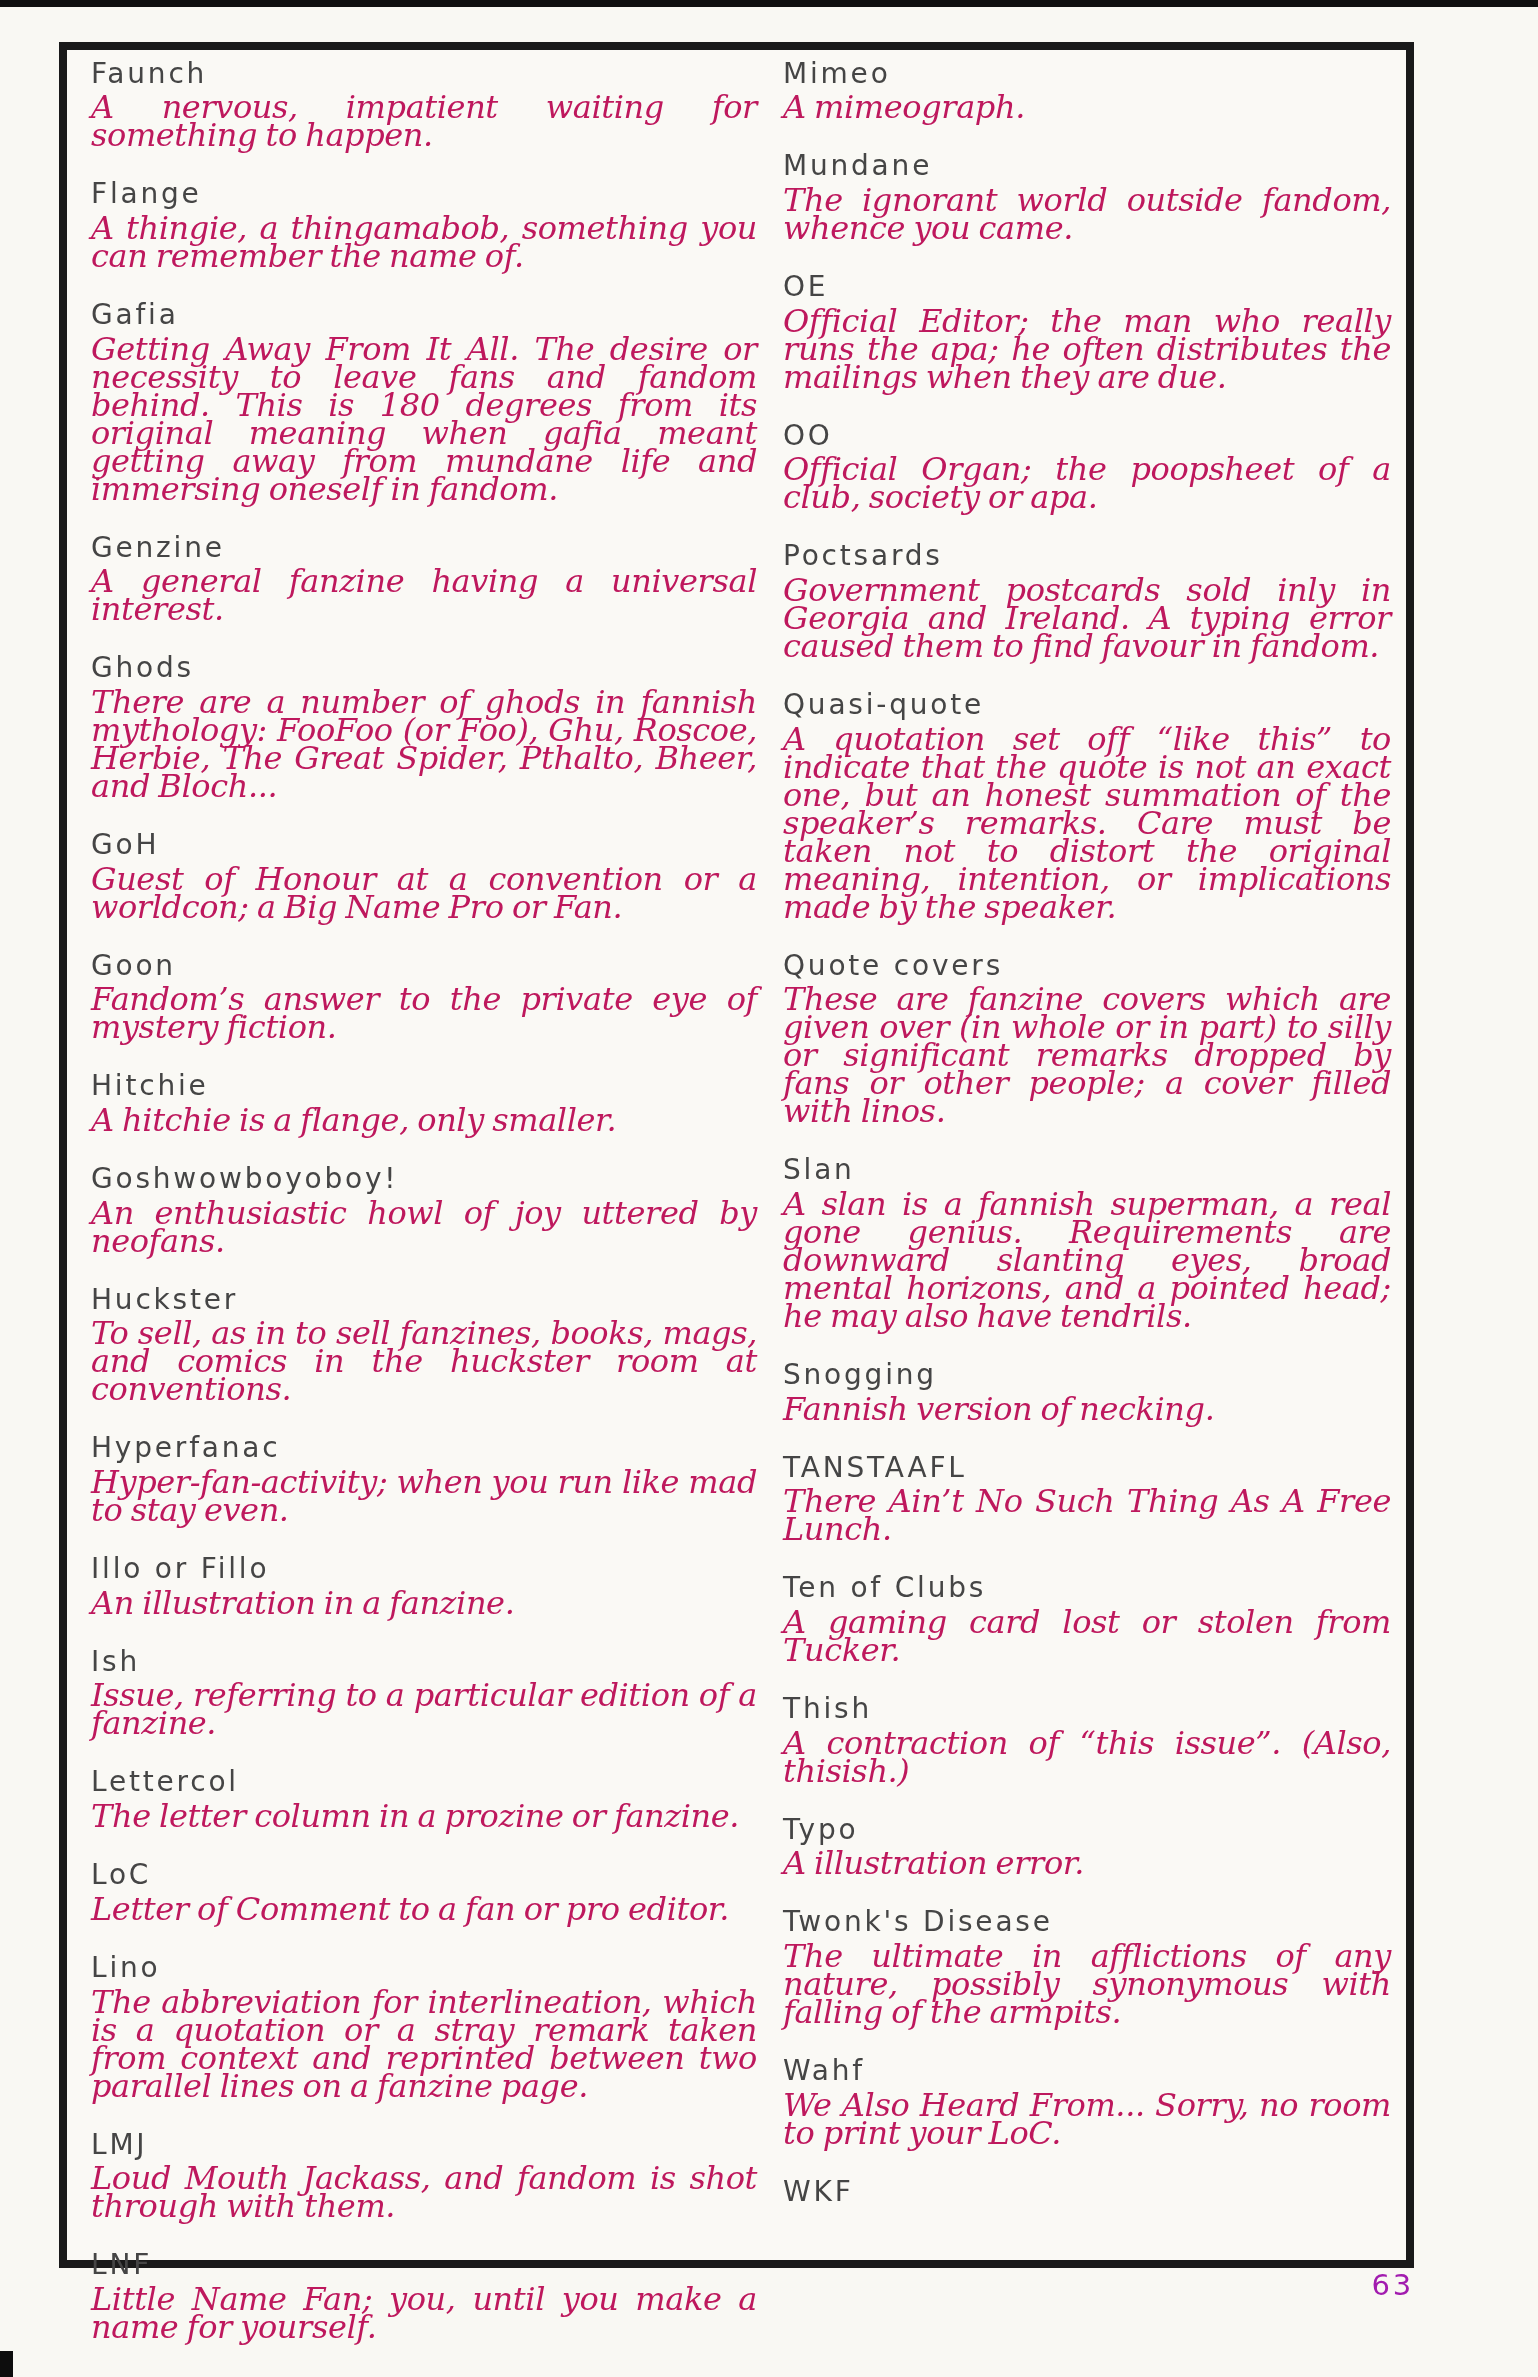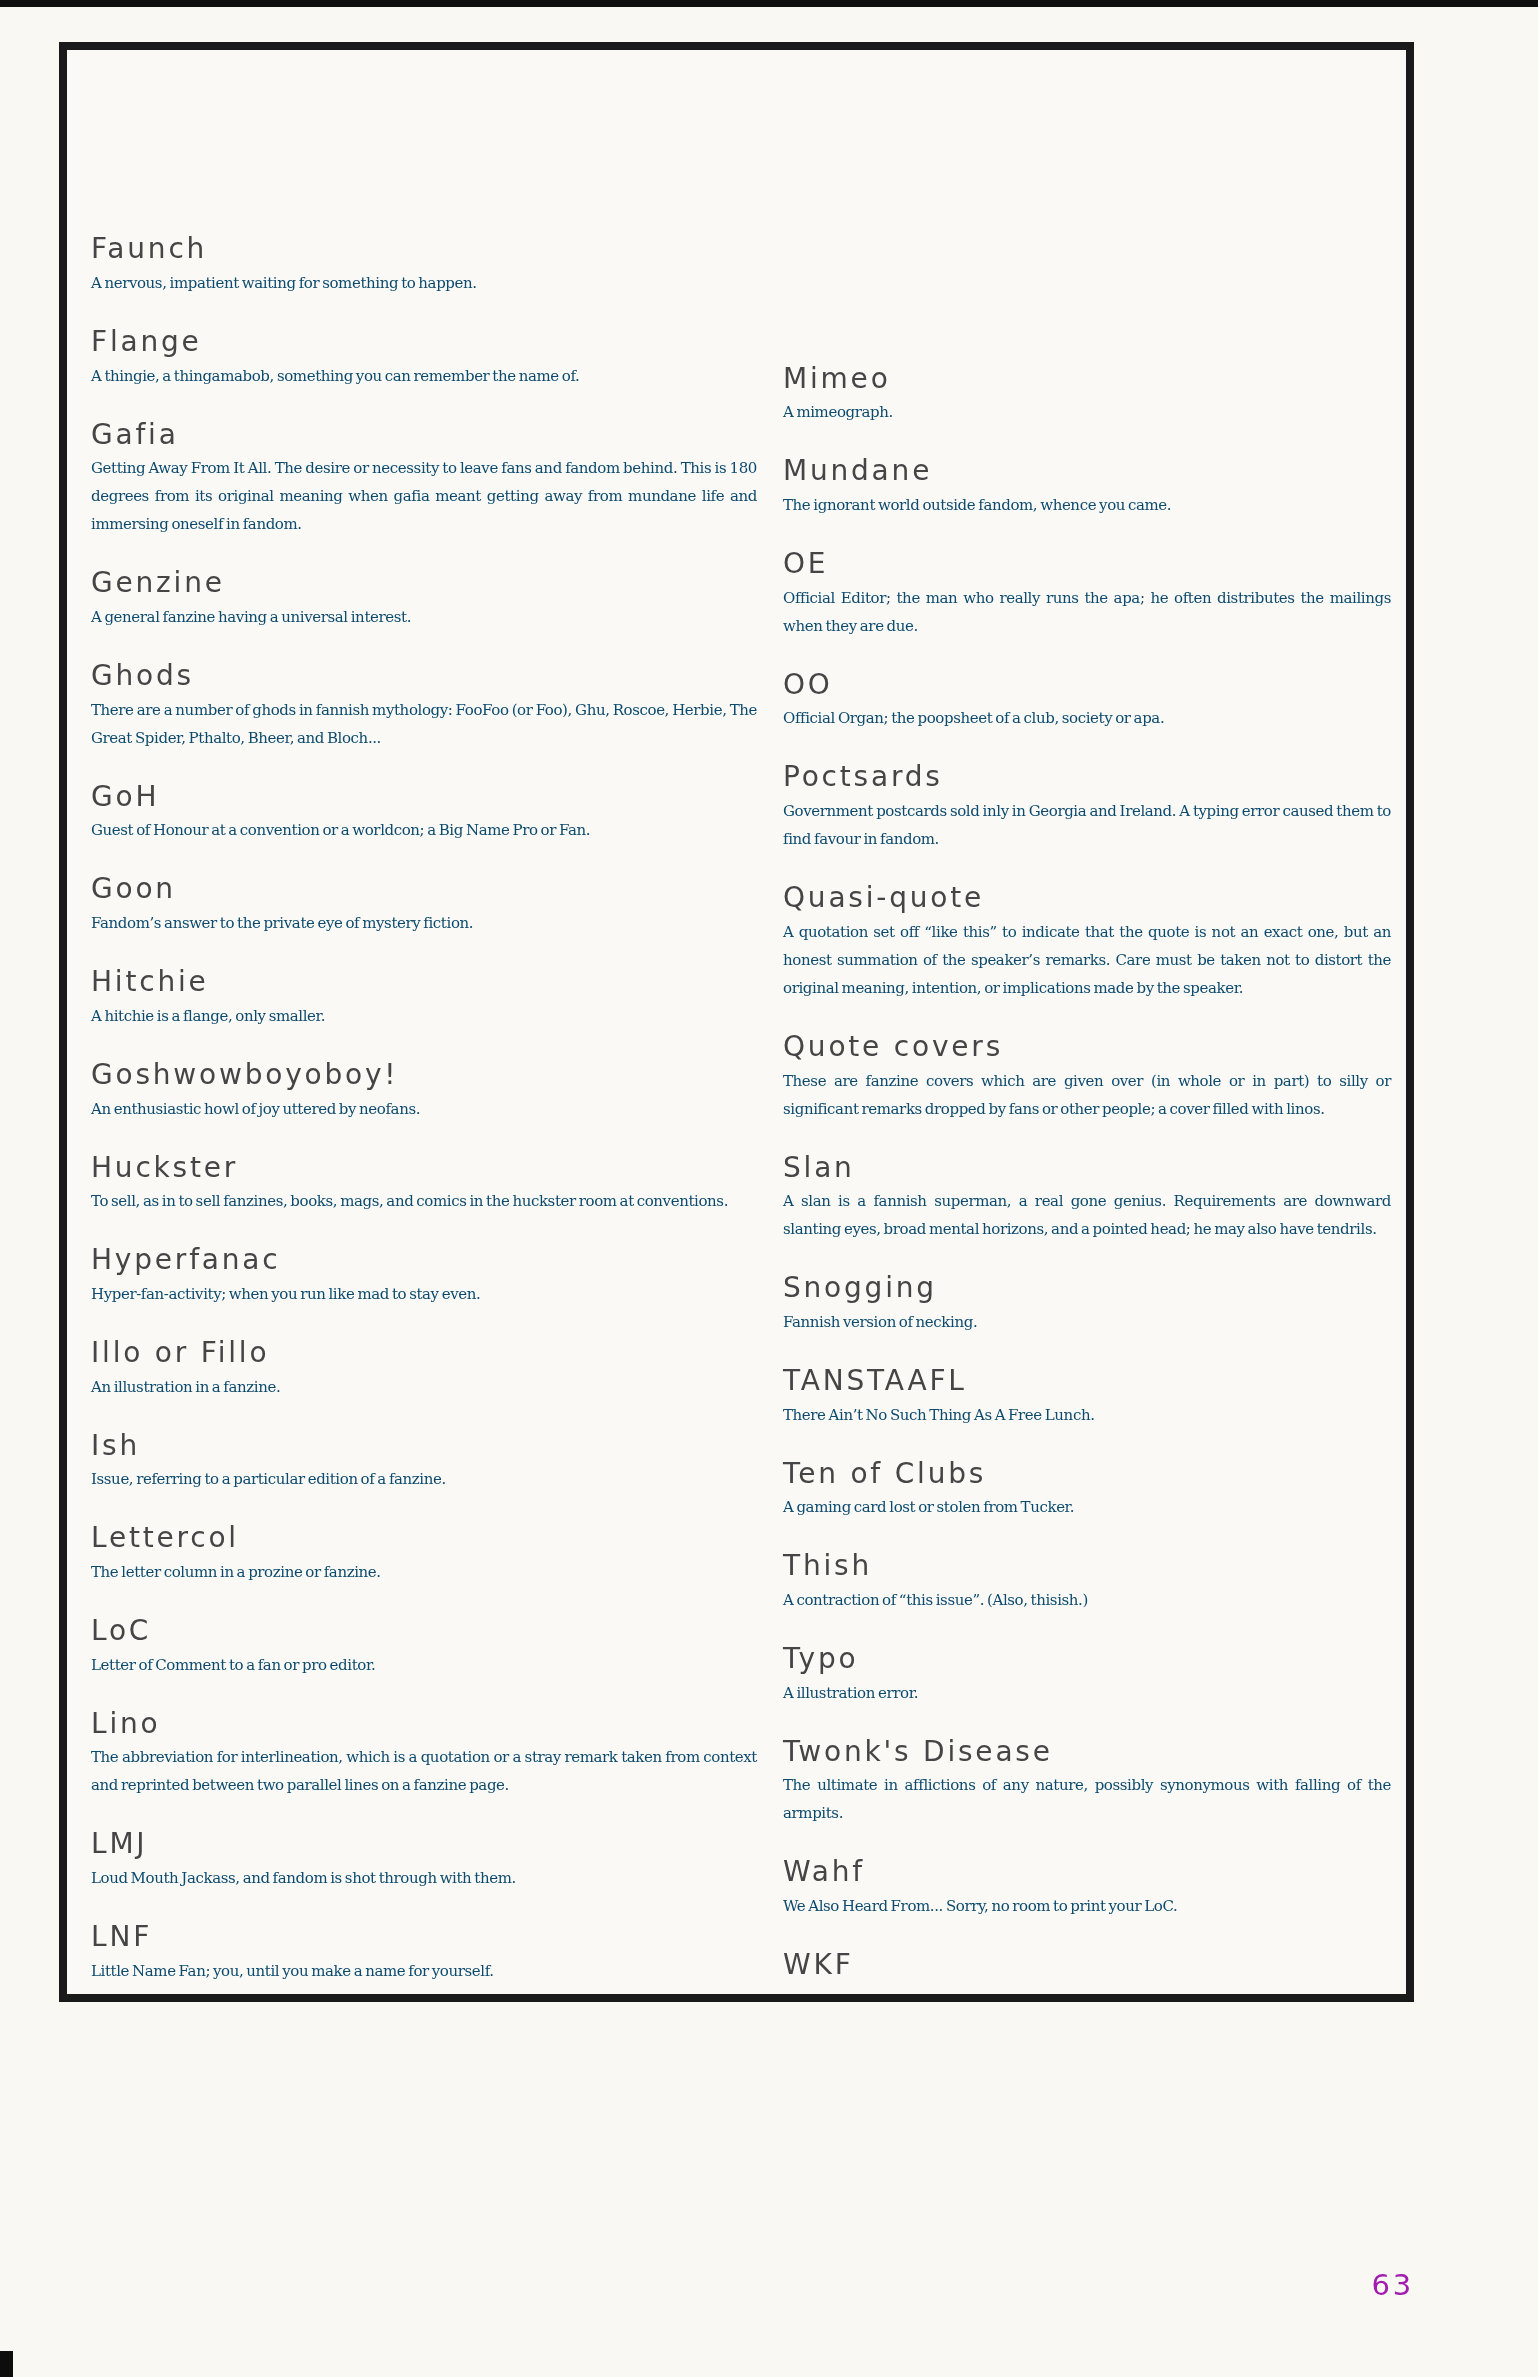--- a/index.html
+++ b/index.html
@@ -31,28 +31,27 @@
     height: 26px;
     background: #0d0d0d;
   }
 
   
   .frame {
     position: absolute;
     left: 59px;
     top: 42px;
     width: 1355px;
-    height: 1960px;
+    height: 2226px;
     box-sizing: border-box;
     border: 8.4px solid #1a1a1a;
     padding: 7.5px 15px 9.3px 24px;
     display: flex;
     gap: 26px;
     background: #faf9f5;
-    align-items: flex-end;
   }
 
   .col {
     box-sizing: border-box;
   }
   .col-left  { width: 666px; flex: 0 0 auto; }
   .col-right { flex: 1 1 auto; }
 
   .entry { margin: 0; }
   .entry + .entry { margin-top: 29px; }
@@ -62,27 +61,28 @@
     font-family: "DejaVu Sans", sans-serif;
     font-weight: 500;
     font-size: 28px;
     line-height: 32px;
     letter-spacing: 2.8px;
     color: #454545;
   }
 
   .definition {
     margin: 0;
-    font-size: 15px;
+    font-size: 32px;
     line-height: 28px;
     letter-spacing: -0.4px;
     word-spacing: -1.4px;
     text-align: justify;
-    color: #0c4a6e;
+    color: #be185d;
     hyphens: auto;
+    font-style: italic;
     -webkit-hyphens: auto;
   }
 
   .page-number {
     position: absolute;
     top: 2268px;
     right: 124px;
     font-family: "DejaVu Sans", sans-serif;
     font-size: 29px;
     letter-spacing: 2.8px;

